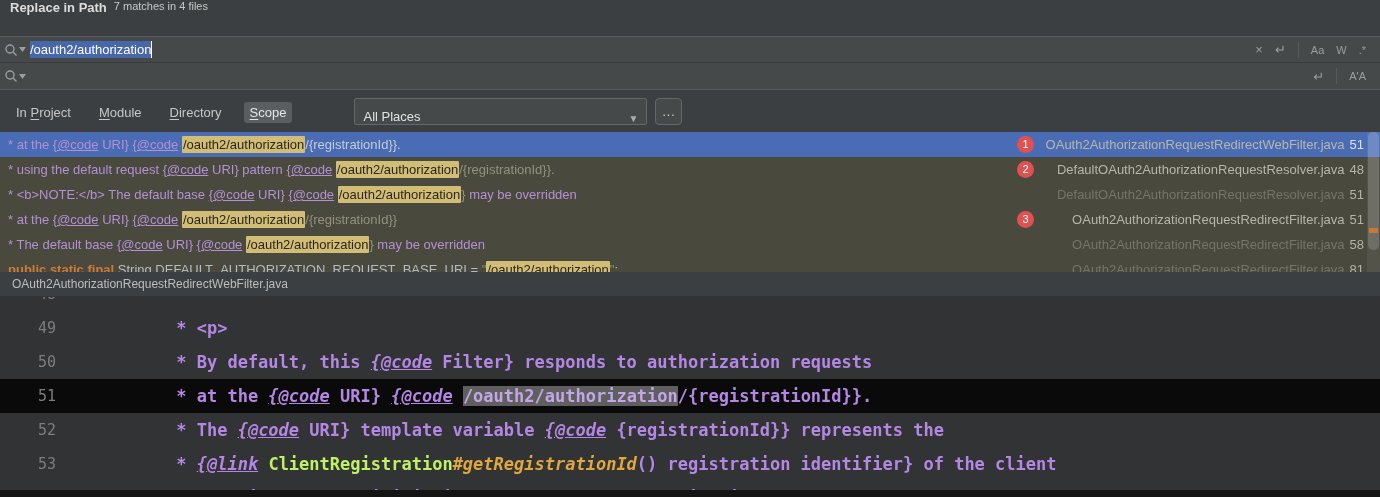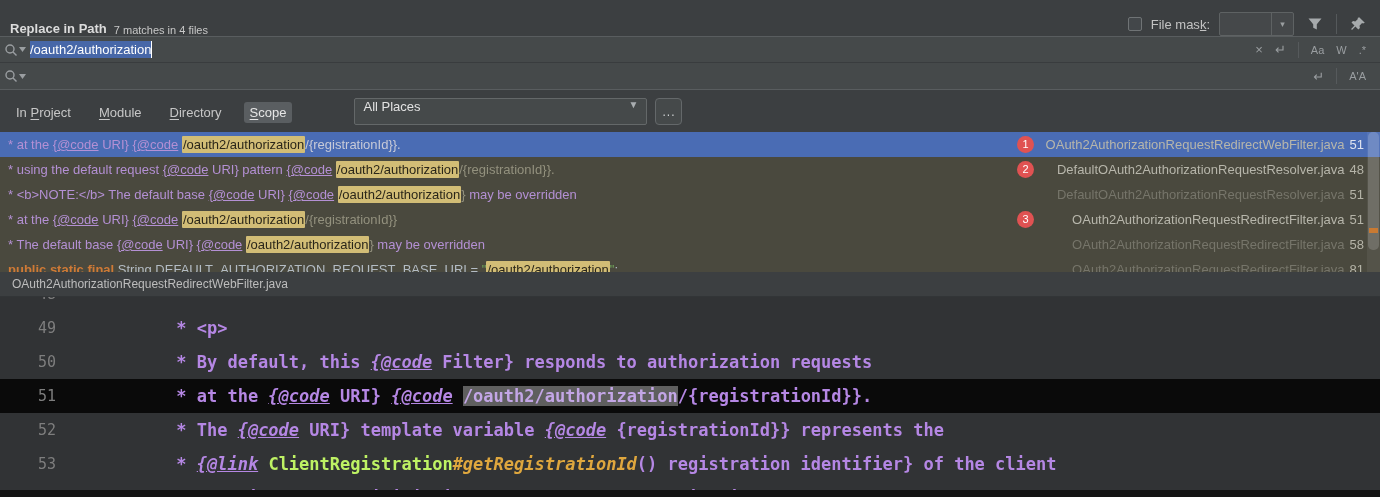--- a/index.html
+++ b/index.html
@@ -1,21 +1,21 @@
 <!DOCTYPE html>
 <html><head>
 <meta charset="utf-8">
 <style>
   * { margin:0; padding:0; box-sizing:border-box; }
   html,body { width:1380px; height:497px; overflow:hidden; }
   body { background:#3c3f41; font-family:"Liberation Sans", sans-serif; color:#bbb; position:relative; }
 
   
   .header { position:absolute; top:0; left:0; width:1380px; height:36px; background:#3c3f41;
-            display:flex; align-items:flex-end; padding:0 10px; }
+            display:flex; align-items:flex-start; padding:0 10px; }
   .title { font-weight:bold; font-size:13px; color:#dcdcdc; }
   .summary { font-size:11px; color:#c8c8c8; margin-left:7px; }
   .header-right { margin-left:auto; display:flex; align-items:center; gap:9px; }
   .checkbox { width:14px; height:14px; border:1px solid #6f7375; border-radius:2px; background:#43474a; }
   .fm-label { font-size:13px; color:#c3c3c3; }
   .fm-combo { width:75px; height:24px; border:1px solid #5e6263; border-radius:2px; background:#45484a;
               display:flex; align-items:center; }
   .fm-combo .arrow-box { margin-left:auto; width:22px; height:100%; border-left:1px solid #5e6263;
               display:flex; align-items:center; justify-content:center; color:#9a9e a0; color:#9a9ea0; font-size:9px; }
   .tool-icon { width:24px; height:24px; display:flex; align-items:center; justify-content:center; }
@@ -33,21 +33,21 @@
   .ficon.small { font-size:11px; }
   .fdiv { width:1px; height:16px; background:#565a5c; }
 
   
   .scope-row { position:absolute; top:91px; left:0; width:1380px; height:41px; background:#3c3f41;
                display:flex; align-items:center; padding-left:10px; }
   .scope-item { font-size:13px; color:#c7c7c7; margin-right:16px; padding:3px 6px; border-radius:3px; }
   .scope-item.selected { background:#5a5e61; color:#e6e6e6; }
   .scope-item u { text-underline-offset:2px; }
   .places-combo { margin-left:46px; width:293px; height:27px; border:1px solid #646869; border-radius:2px;
-                  background:#45494a; display:flex; align-items:flex-start; padding:0 8px; }
+                  background:#45494a; display:flex; align-items:flex-end; padding:0 8px; }
   .places-combo .label { font-size:13px; color:#e2e2e2; }
   .places-combo .caret { margin-left:auto; color:#a9adb0; font-size:10px; }
   .more-btn { margin-left:8px; width:27px; height:27px; border:1px solid #64686a; border-radius:4px;
               background:#45494a; color:#cfd2d4; font-size:12px; display:flex; align-items:center;
               justify-content:center; letter-spacing:1px; }
 
   
   .results { position:absolute; top:132px; left:0; width:1380px; height:140px; overflow:hidden;
              background:#4a493e; }
   .rrow { position:relative; height:25px; line-height:25px; padding-left:8px; white-space:nowrap;
@@ -98,41 +98,20 @@
   .bottombar { position:absolute; top:490px; left:0; width:1380px; height:7px; background:#141414; }
 
   svg { display:block; }
 </style>
 </head>
 <body>
 
 <div class="header">
   <span class="title">Replace in Path</span>
   <span class="summary">7 matches in 4 files</span>
-  <div class="header-right">
-    <div class="checkbox"></div>
-    <span class="fm-label"><span>File mas</span><u>k</u><span>:</span></span>
-    <div class="fm-combo">
-      <span class="field-text"></span>
-      <div class="arrow-box">
-          <span>▾</span>
-        </div>
-    </div>
-    <div class="tool-icon">
-      <svg width="16" height="16" viewBox="0 0 16 16">
-          <path d="M1.5 2.5h13L9.8 8.2v5.3l-3.6-1.8V8.2L1.5 2.5z" fill="#a6aaac"></path>
-        </svg>
-    </div>
-    <div class="vdiv"></div>
-    <div class="tool-icon">
-      <svg width="16" height="16" viewBox="0 0 16 16">
-          <path d="M9.2 1.2l5.6 5.6-1.8.6-.9-.3-2.6 2.6.4 2.3-1.5 1.5-3-3L2 13.9l-.9-.9 3.4-3.4-3-3 1.5-1.5 2.3.4L7.9 2.9l-.3-.9 1.6-.8z" fill="#a6aaac"></path>
-        </svg>
-    </div>
-  </div>
 </div>
 
 <div class="field-row search-row">
   <div class="mag-wrap">
     <svg width="14" height="14" viewBox="0 0 14 14">
         <circle cx="6" cy="6" r="4" fill="none" stroke="#9a9ea1" stroke-width="1.4"></circle>
         <line x1="9" y1="9" x2="12.5" y2="12.5" stroke="#9a9ea1" stroke-width="1.4"></line>
       </svg>
     <svg width="7" height="5" viewBox="0 0 7 5">
         <path d="M0 0h7L3.5 5z" fill="#9a9ea1"></path>

